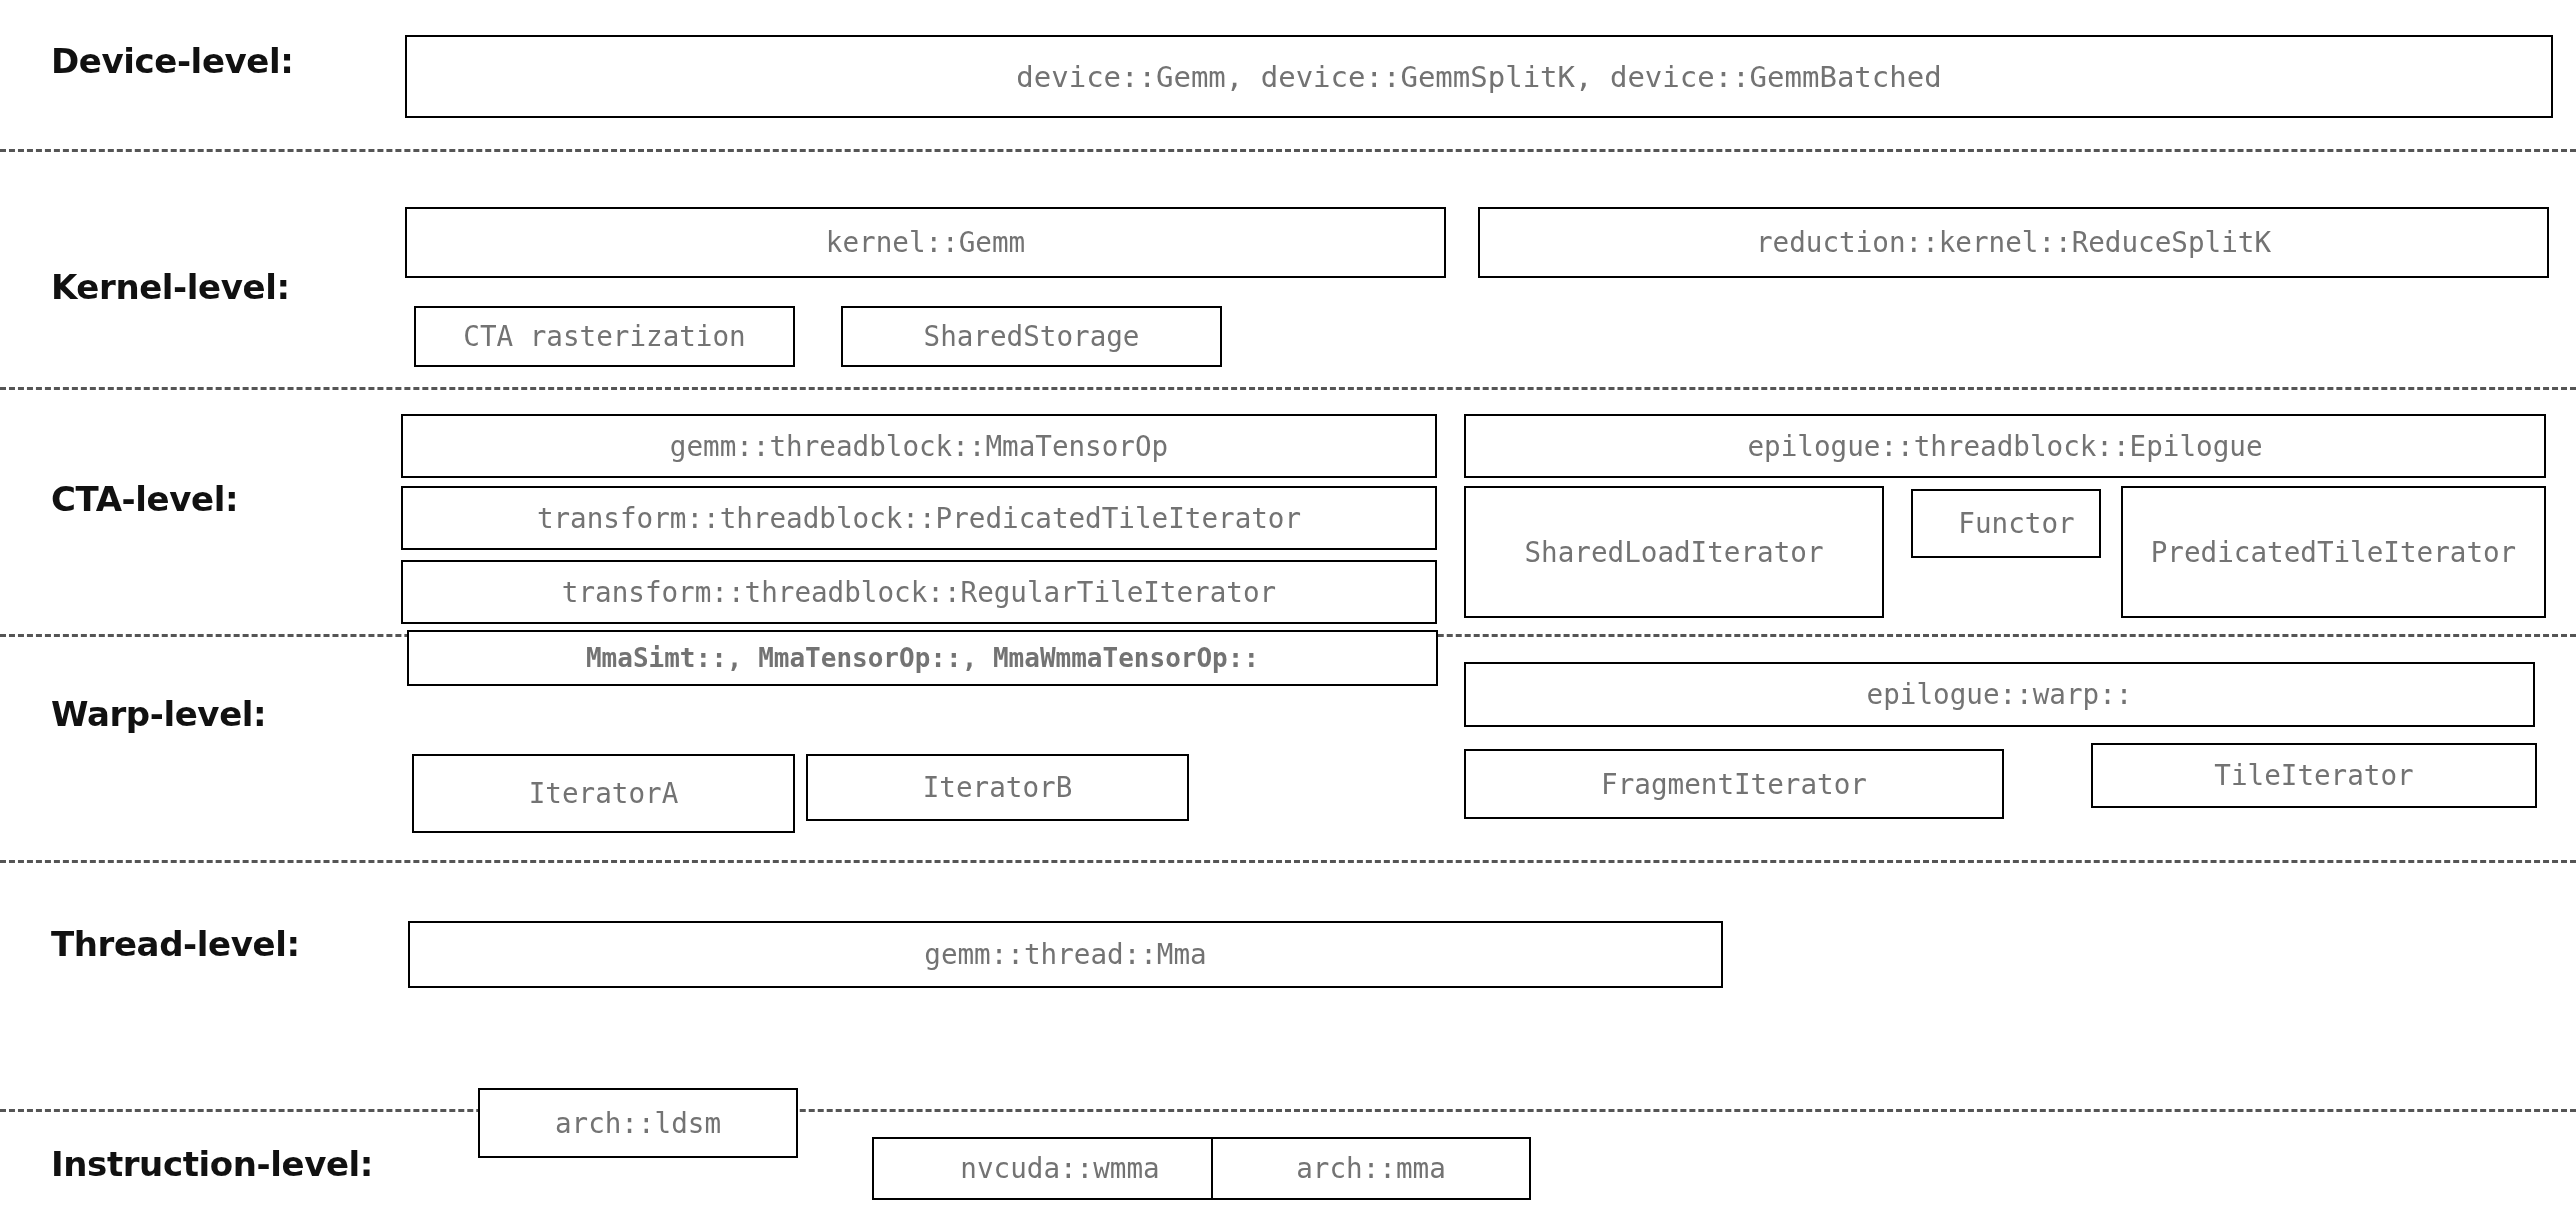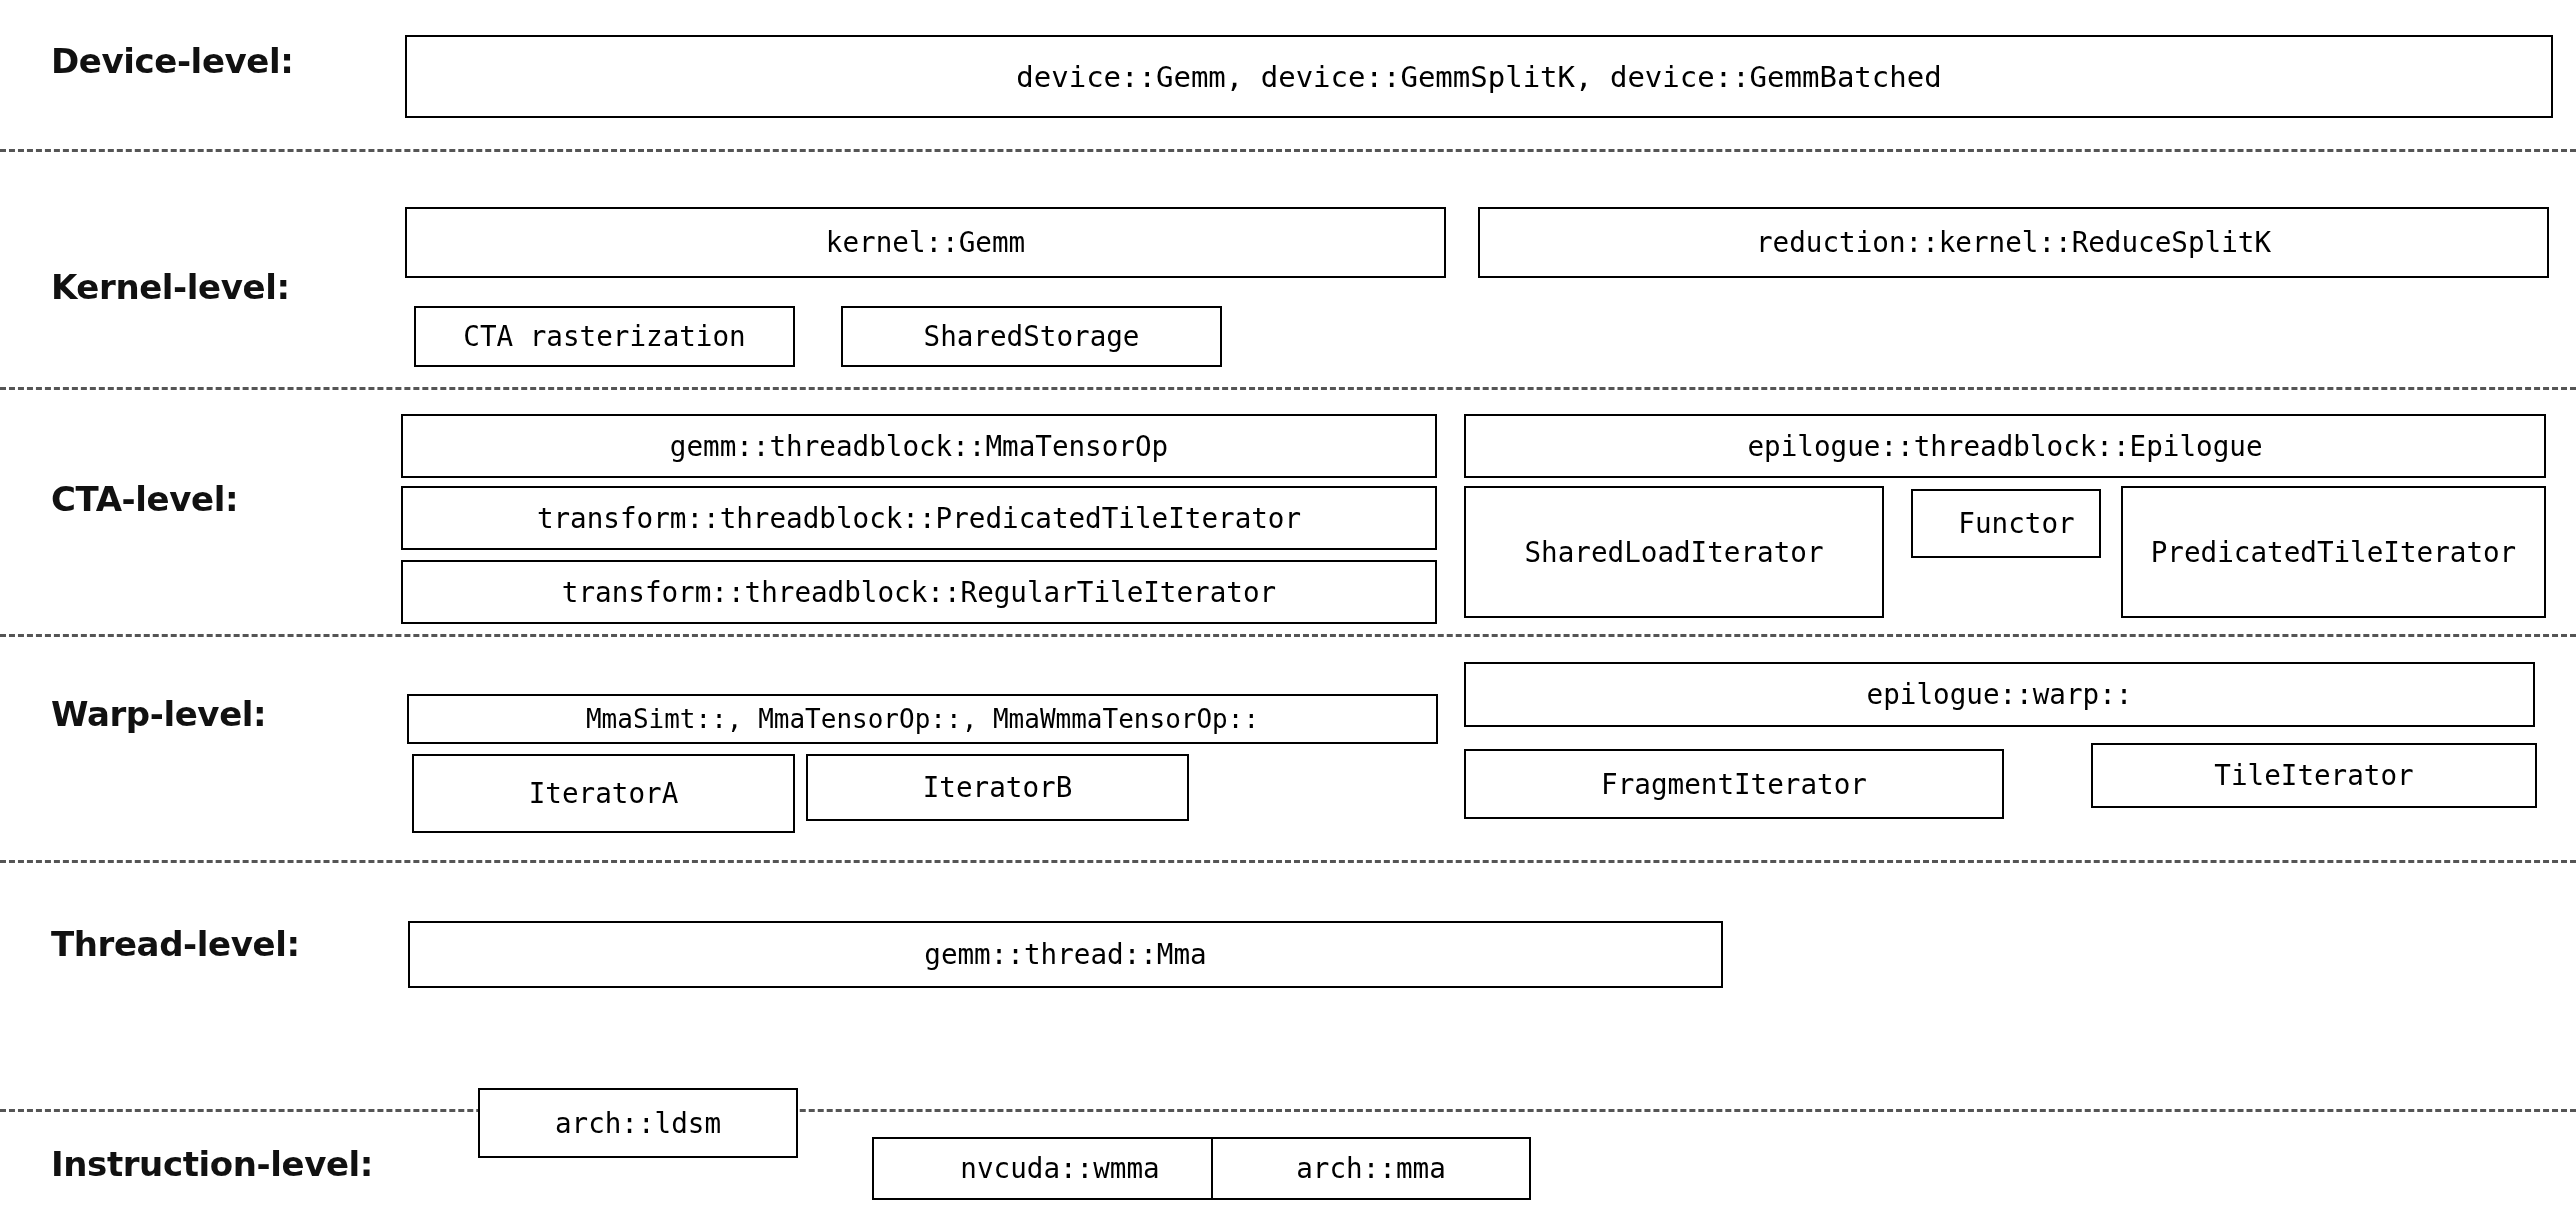--- a/index.html
+++ b/index.html
@@ -35,21 +35,21 @@
   }
   .box {
     position: absolute;
     box-sizing: border-box;
     border: 2.3px solid #000000;
     background: #ffffff;
     display: flex;
     align-items: center;
     justify-content: center;
     text-align: center;
-    color: #000000;
+    color: #737373;
     font-family: "DejaVu Sans Mono", "Liberation Mono", monospace;
     overflow: hidden;
     white-space: nowrap;
   }
   .box.t34 { font-size: 26px; }
   .box.t36 { font-size: 27.6px; }
   .box.t38 { font-size: 29px; }
 </style>
 </head>
 <body>
@@ -87,21 +87,21 @@
   <div class="box t36" style="left:1464px; top:414px; width:1082px; height:64px;">epilogue::threadblock::Epilogue</div>
 
   <div class="box t36" style="left:1911px; top:489px; width:190px; height:69px;padding-left:21px;">Functor</div>
 
   <div class="box t36" style="left:2121px; top:486px; width:425px; height:132px;">PredicatedTileIterator</div>
 
   <div class="divider" style="top:634px;"></div>
 
   <div class="row-label" style="left:51px; top:697px;">Warp-level:</div>
 
-  <div class="box t34" style="left:407px; top:694px; width:1031px; height:50px;">MmaSimt::, MmaTensorOp::, MmaWmmaTensorOp::</div>
+  <div class="box t34" style="left:407px; top:630px; width:1031px; height:56px;font-weight:bold;">MmaSimt::, MmaTensorOp::, MmaWmmaTensorOp::</div>
 
   <div class="box t36" style="left:1464px; top:662px; width:1071px; height:65px;">epilogue::warp::</div>
 
   <div class="box t36" style="left:412px; top:754px; width:383px; height:79px;">IteratorA</div>
 
   <div class="box t36" style="left:806px; top:754px; width:383px; height:67px;">IteratorB</div>
 
   <div class="box t36" style="left:1464px; top:749px; width:540px; height:70px;">FragmentIterator</div>
 
   <div class="box t36" style="left:2091px; top:743px; width:446px; height:65px;">TileIterator</div>

